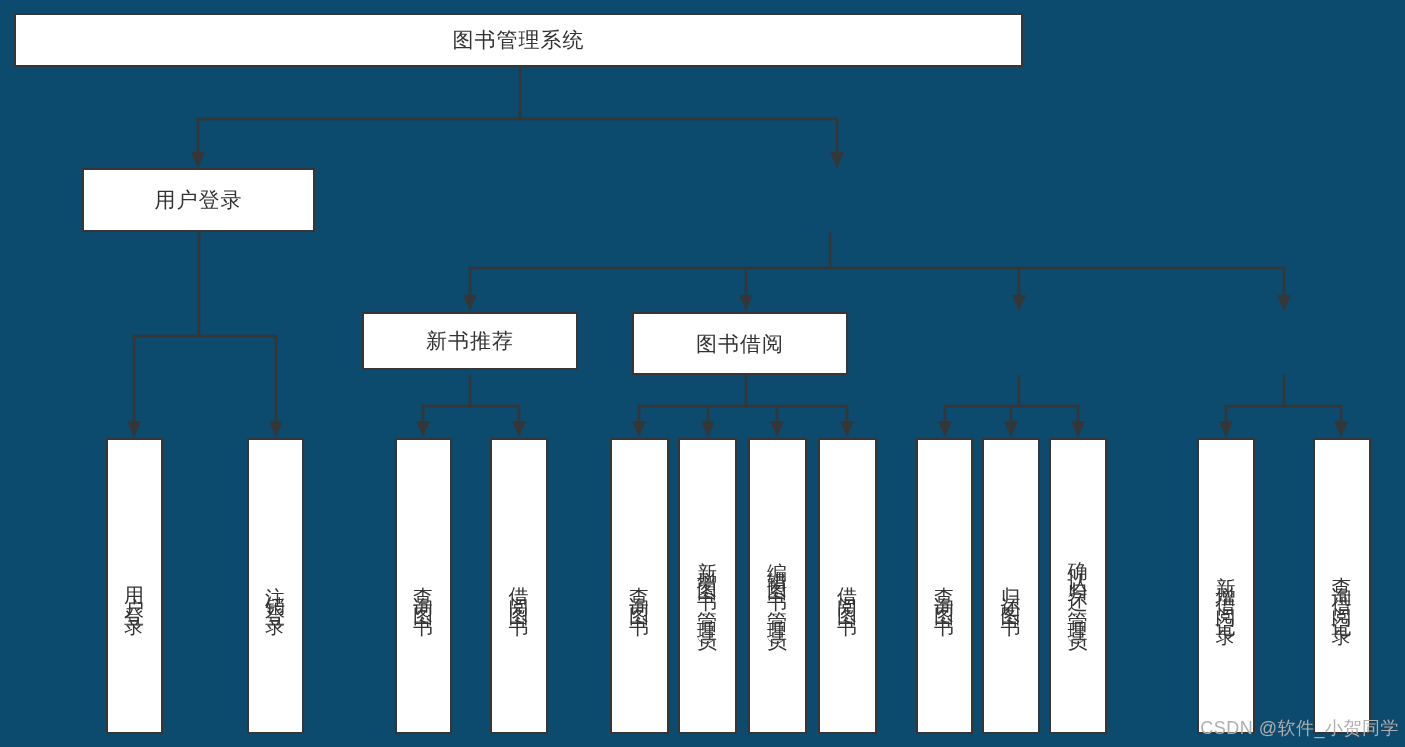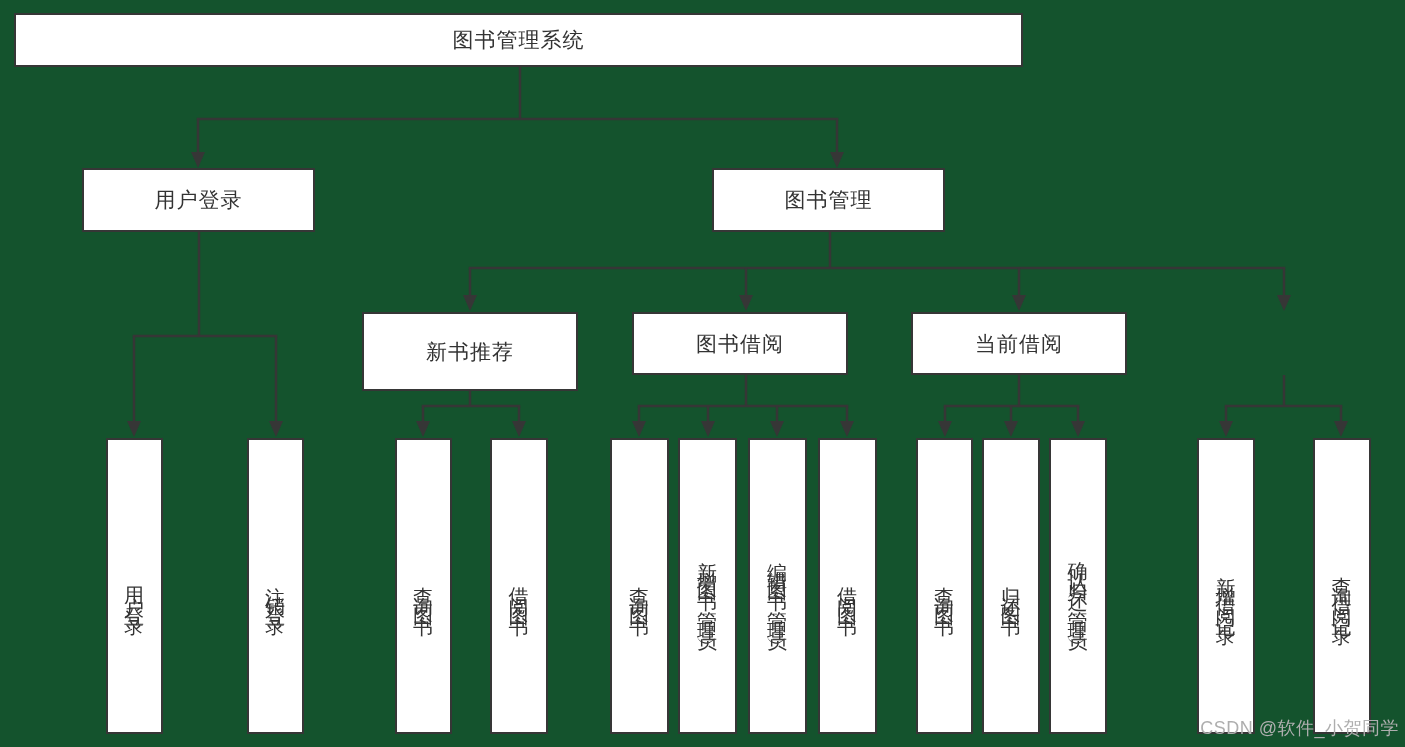--- a/index.html
+++ b/index.html
@@ -1,19 +1,19 @@
 <!DOCTYPE html>
 <html><head>
 <meta charset="utf-8">
 <style>
   html,body{margin:0;padding:0;background:#ffffff;}
   .canvas{
     position:relative;
     width:1405px;height:747px;
-    background:#14532d;
+    background:#0c4a6e;
     font-family:"Liberation Sans","DejaVu Sans",sans-serif;
     color:#333333;
     overflow:hidden;
   }
   .wires{position:absolute;left:0;top:0;width:1405px;height:747px;}
   .node{
     position:absolute;
     box-sizing:border-box;
     border:2.5px solid #363636;
     background:#ffffff;
@@ -112,32 +112,26 @@
     <polygon points="1334,421 1348,421 1341,437" stroke="none"></polygon>
   </svg>
 
   <div class="node h" style="left:14px;top:13px;width:1009px;height:54px">
     <span>图书管理系统</span>
   </div>
 
   <div class="node h" style="left:82px;top:168px;width:233px;height:64px">
     <span>用户登录</span>
   </div>
-  <div class="node h" style="left:712px;top:168px;width:233px;height:64px">
-    <span>图书管理</span>
-  </div>
 
-  <div class="node h" style="left:362px;top:312px;width:216px;height:79px">
+  <div class="node h" style="left:362px;top:312px;width:216px;height:58px">
     <span>新书推荐</span>
   </div>
   <div class="node h" style="left:632px;top:312px;width:216px;height:63px">
     <span>图书借阅</span>
-  </div>
-  <div class="node h" style="left:911px;top:312px;width:216px;height:63px">
-    <span>当前借阅</span>
   </div>
 
   <div class="node v" style="left:106px;top:438px;width:57px;height:296px">
     <span>用户登录</span>
   </div>
   <div class="node v" style="left:247px;top:438px;width:57px;height:296px">
     <span>注销登录</span>
   </div>
 
   <div class="node v" style="left:395px;top:438px;width:57px;height:296px">

